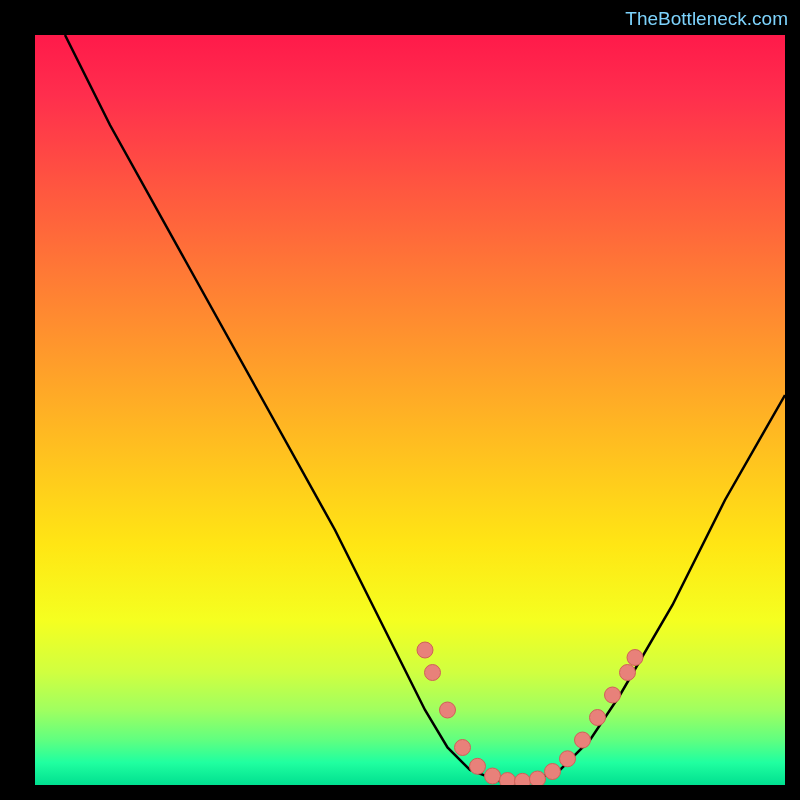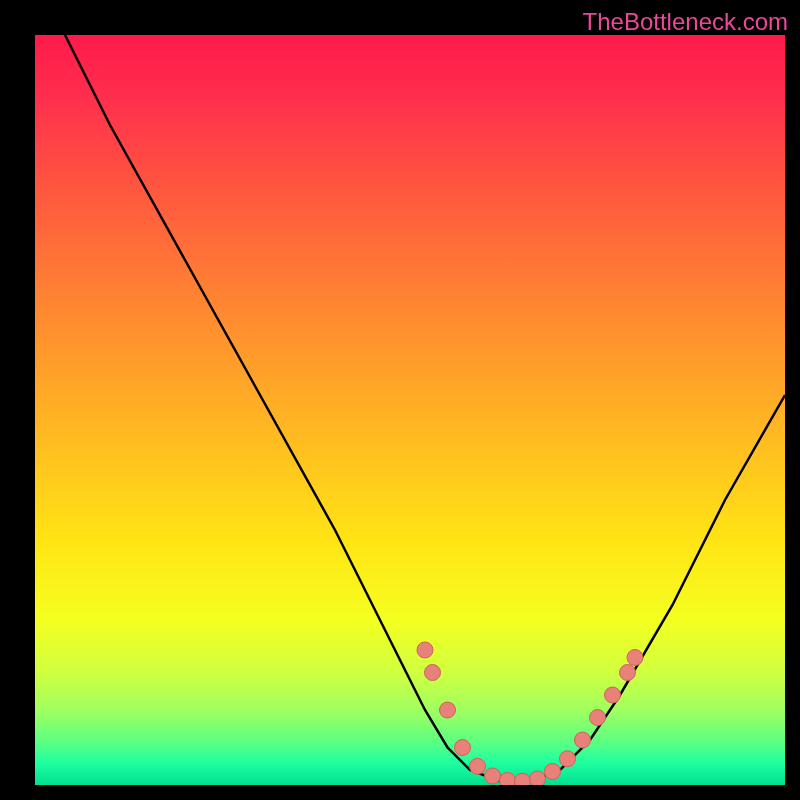--- a/index.html
+++ b/index.html
@@ -7,22 +7,22 @@
       width: 800px;
       height: 800px;
       background: #000;
       position: relative;
       font-family: Arial, sans-serif;
     }
     .watermark {
       position: absolute;
       top: 8px;
       right: 12px;
-      color: #ec4899;
-      font-size: 24px;
+      color: #7dd3fc;
+      font-size: 19px;
       font-weight: 500;
       z-index: 10;
     }
     .chart-container {
       position: absolute;
       top: 35px;
       left: 35px;
       width: 750px;
       height: 750px;
       overflow: hidden;

